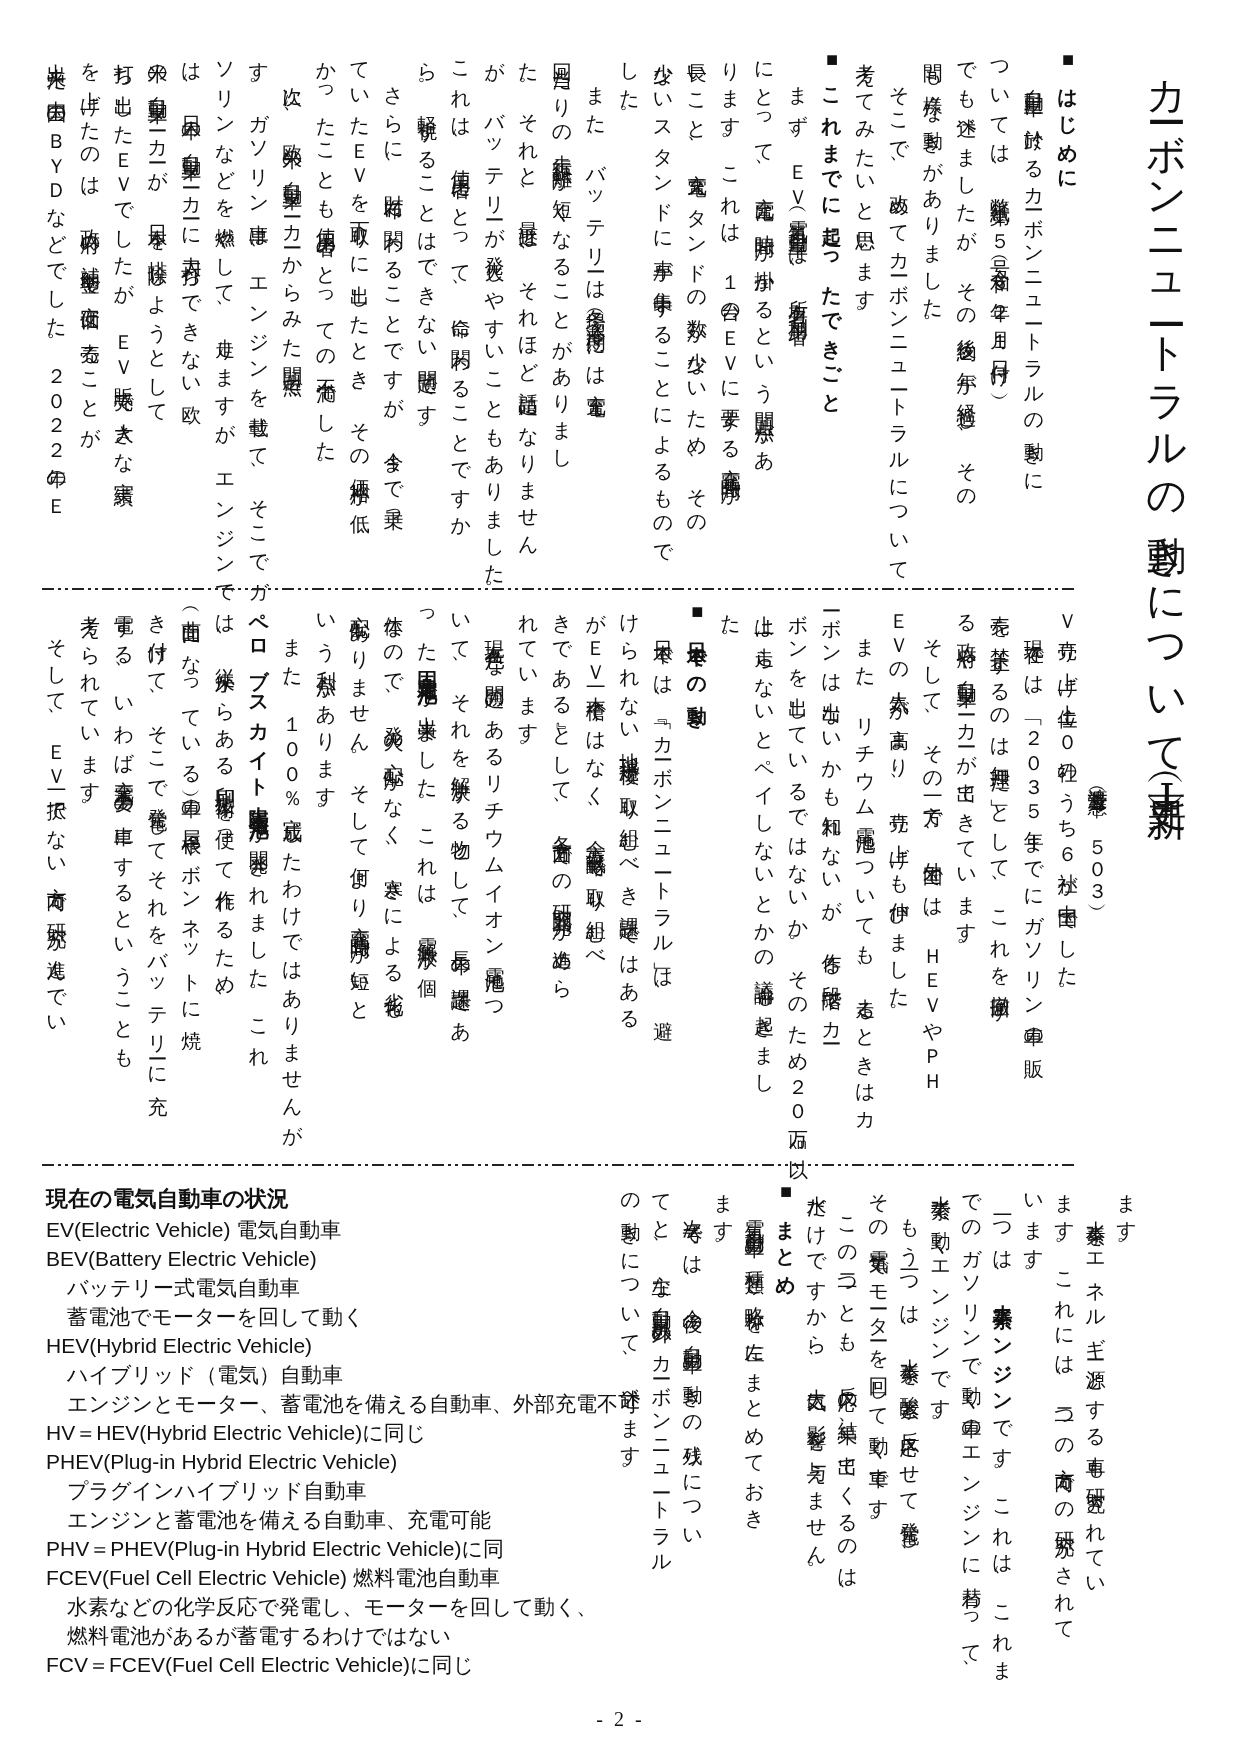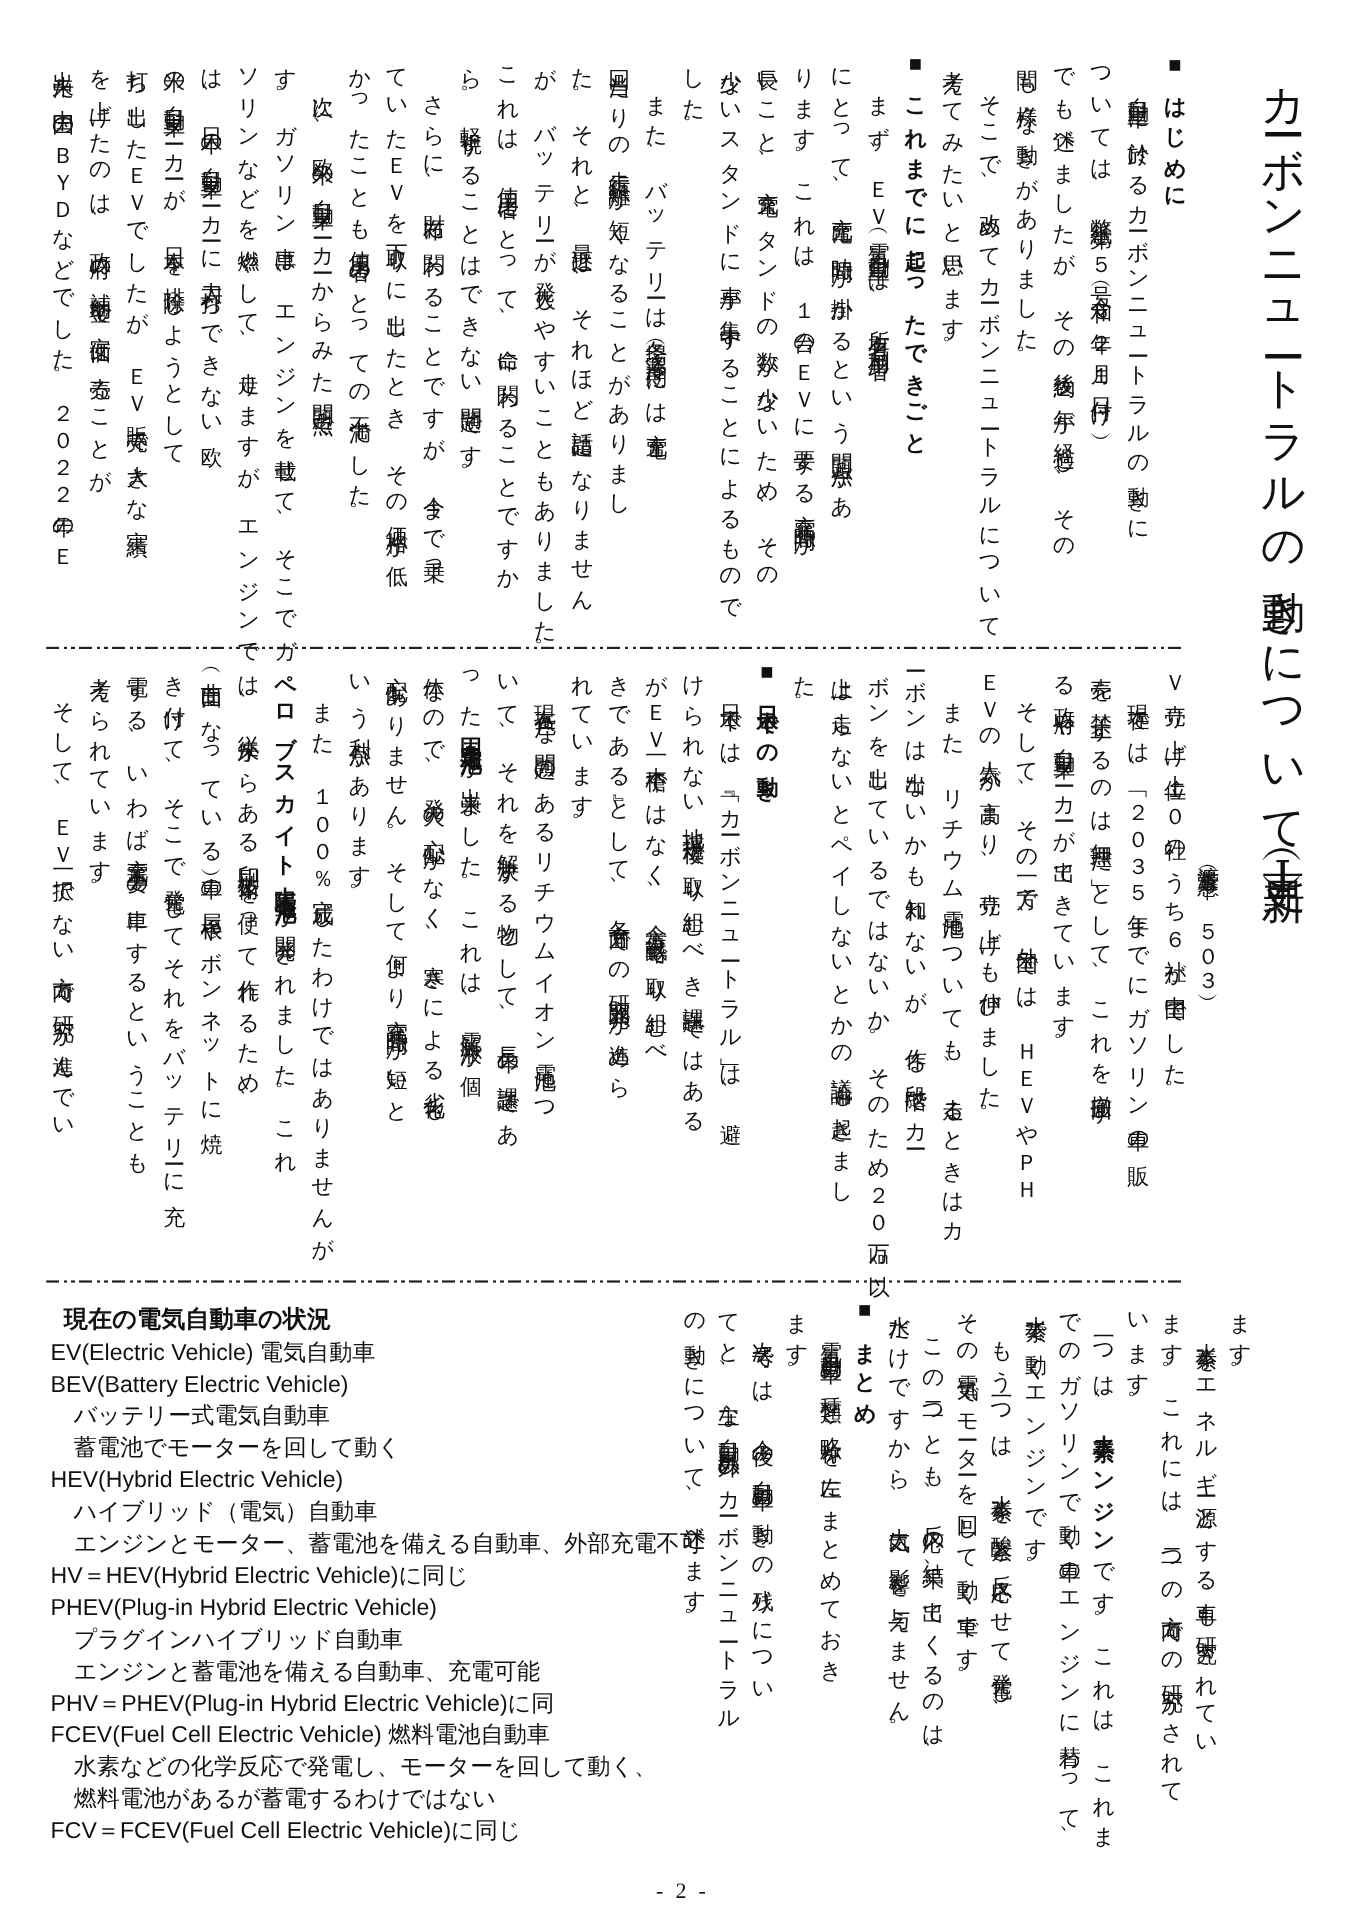--- a/index.html
+++ b/index.html
@@ -34,21 +34,21 @@
     background:repeating-linear-gradient(to right,#222 0 12px,transparent 12px 16px,#222 16px 19px,transparent 19px 23px,#222 23px 26px,transparent 26px 30px);
   }
   .divider1{top:588px;}
   .divider2{top:1164px;}
   .glossary{
     position:absolute;top:1184px;left:46px;width:586px;
     font-family:"Liberation Sans","DejaVu Sans",sans-serif;
     font-size:21px;line-height:29px;
   }
   .glossary-title{
-    font-weight:bold;font-size:22px;margin:0 0 2px 12px;
+    font-weight:bold;font-size:22px;margin:0 0 2px 0;
   }
   .glossary-list{white-space:pre;}
   .page-number{
     position:absolute;top:1708px;left:0;width:100%;text-align:center;
     font-size:20px;letter-spacing:3px;
   }
 </style>
 </head>
 <body>
 

